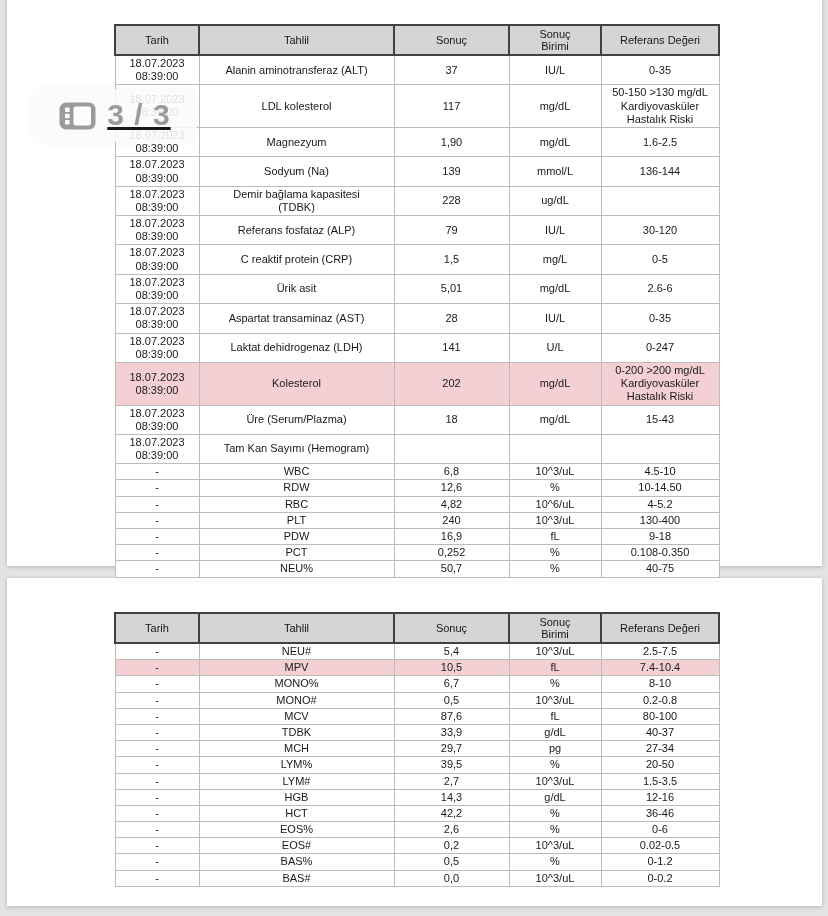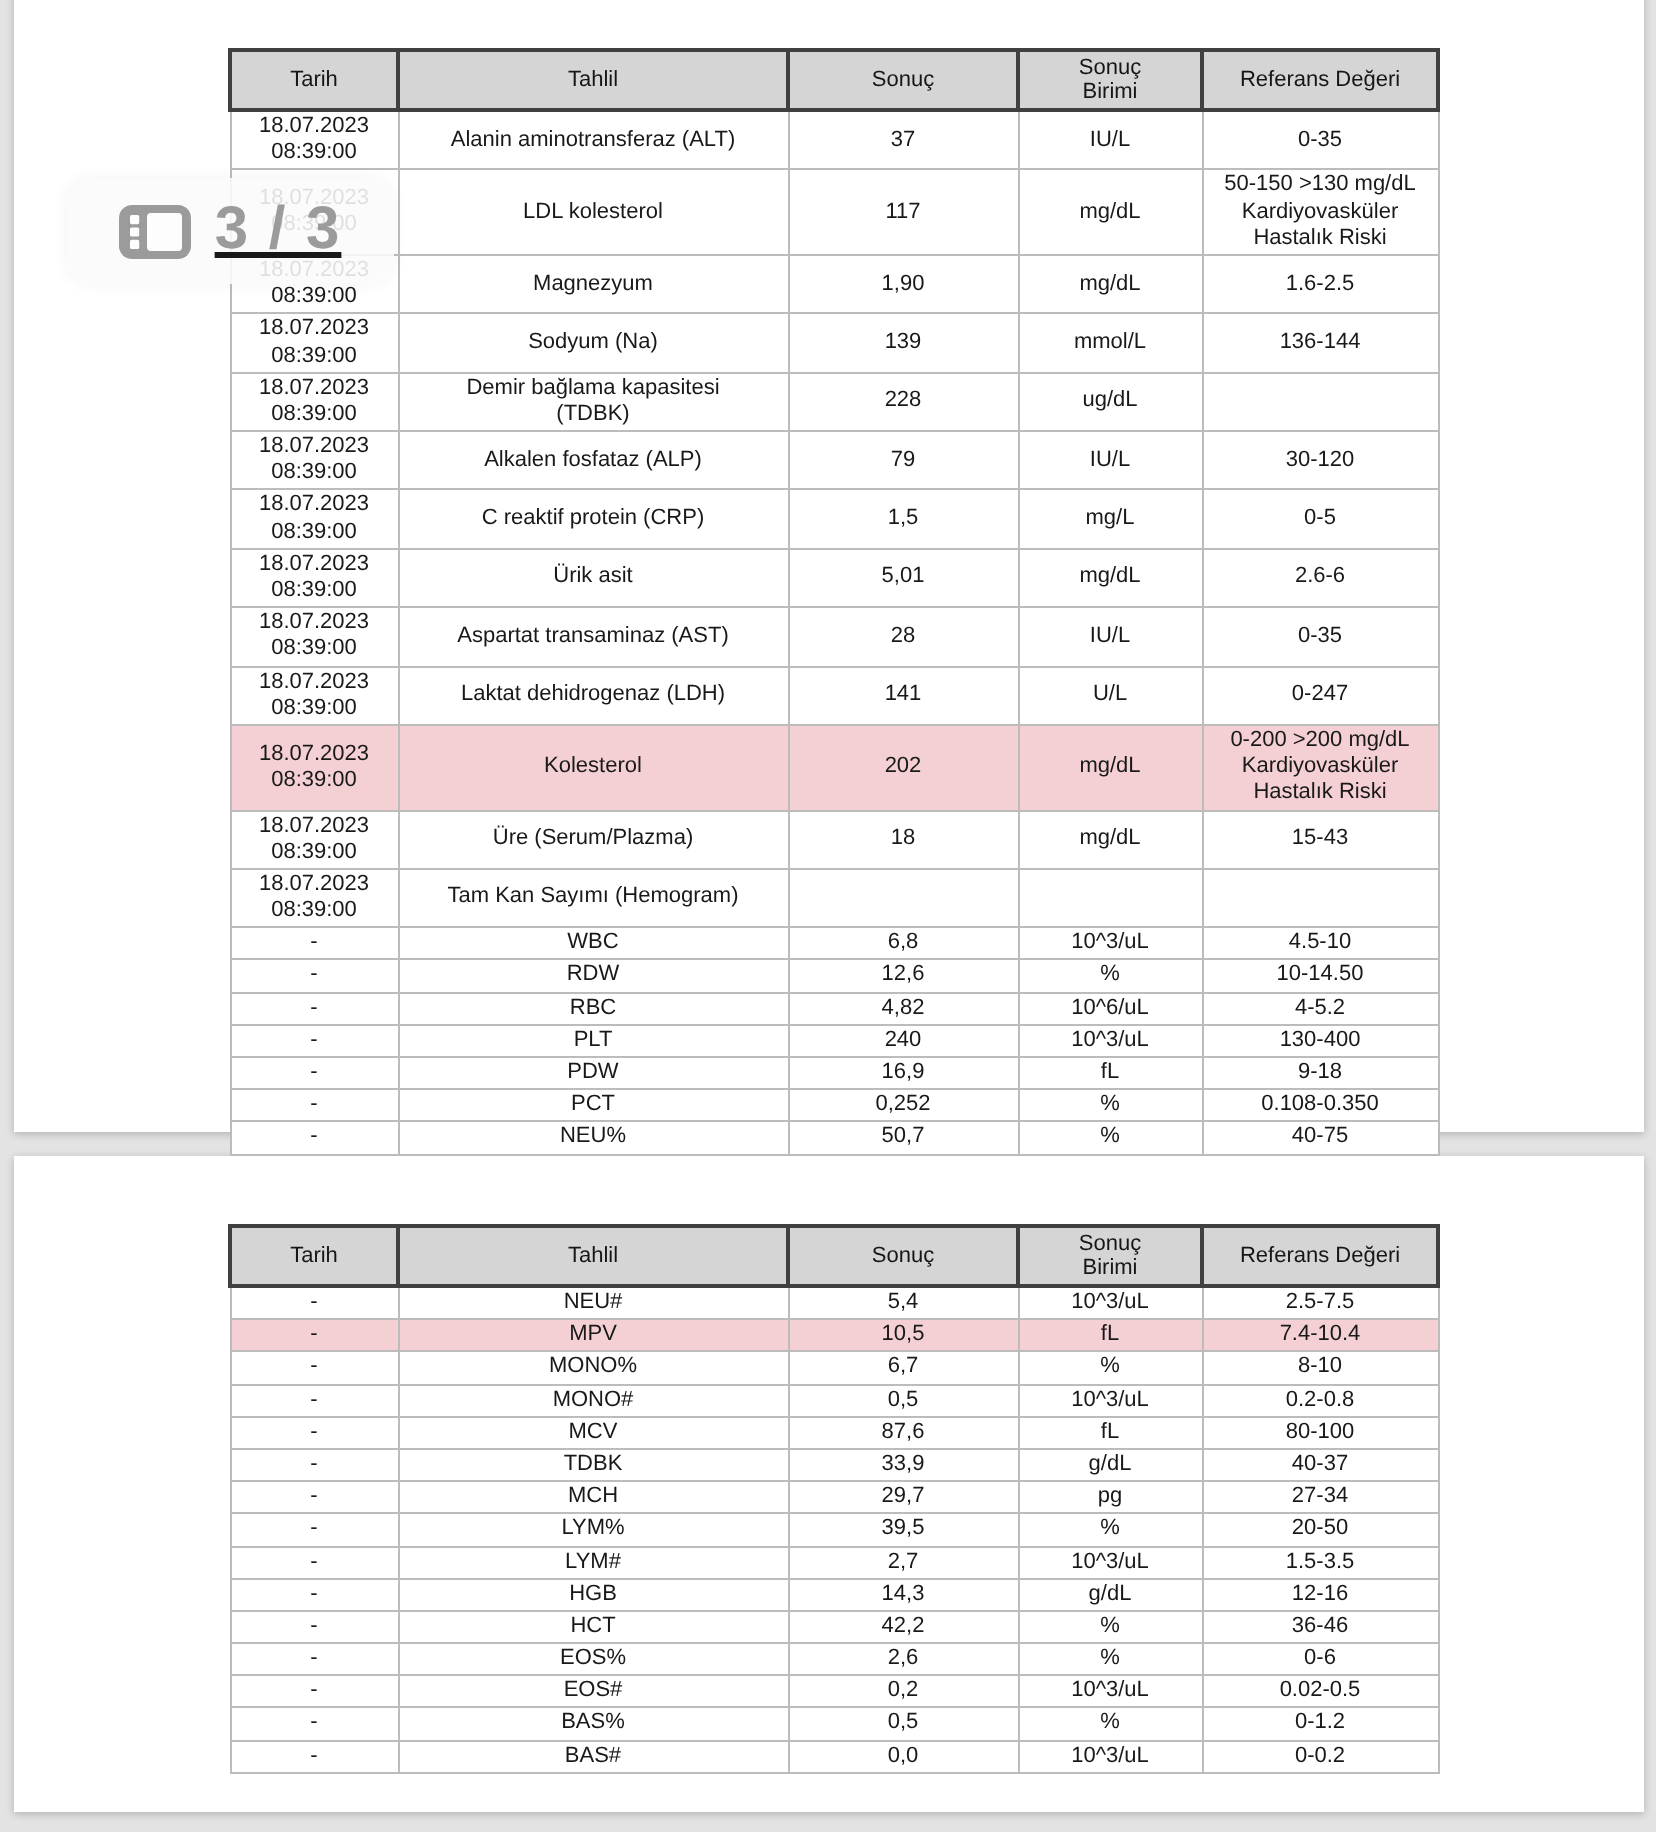--- a/index.html
+++ b/index.html
@@ -138,21 +138,21 @@
       </tr>
       <tr>
         <td>18.07.2023<br>08:39:00</td>
         <td>Demir bağlama kapasitesi<br>(TDBK)</td>
         <td>228</td>
         <td>ug/dL</td>
         <td></td>
       </tr>
       <tr>
         <td>18.07.2023<br>08:39:00</td>
-        <td>Alkalen fosfataz (ALP)</td>
+        <td>Referans fosfataz (ALP)</td>
         <td>79</td>
         <td>IU/L</td>
         <td>30-120</td>
       </tr>
       <tr>
         <td>18.07.2023<br>08:39:00</td>
         <td>C reaktif protein (CRP)</td>
         <td>1,5</td>
         <td>mg/L</td>
         <td>0-5</td>

